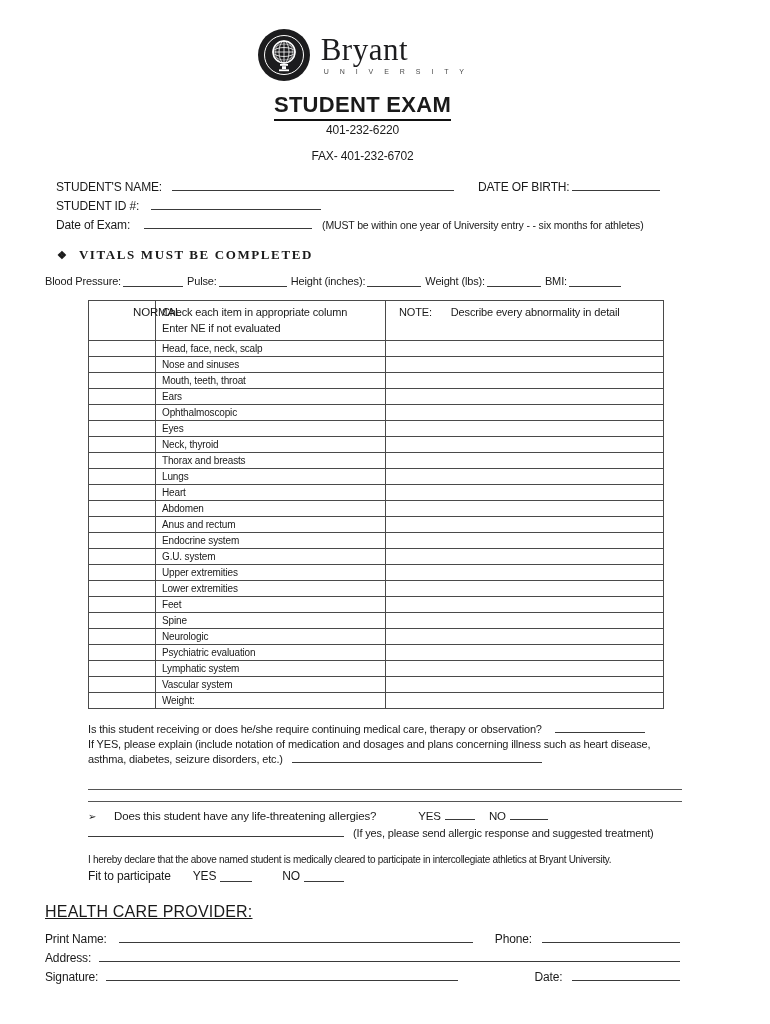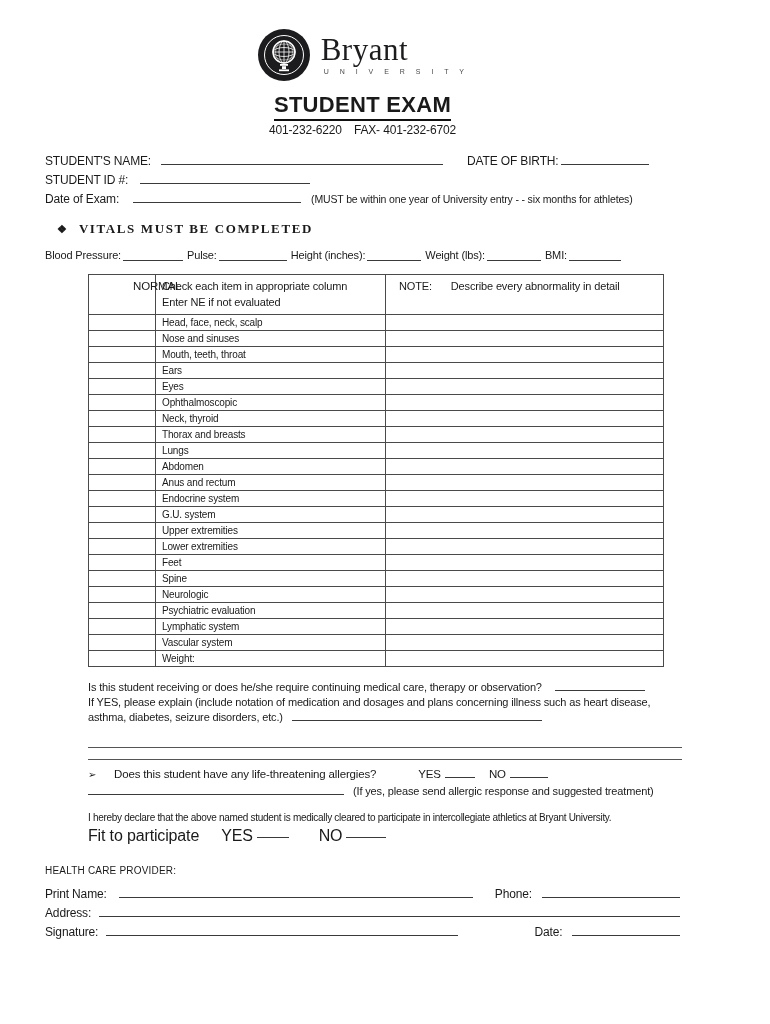--- a/index.html
+++ b/index.html
@@ -15,28 +15,28 @@
   
   .form-header { text-align: center; }
   .logo-row { display: flex; align-items: center; justify-content: center; gap: 10px; height: 58px; }
   .seal svg { display: block; }
   .wordmark { text-align: left; }
   .wm-name { font-family: "Liberation Serif", serif; font-size: 31px; line-height: 0.95; color: #1c1c1e; letter-spacing: 0.5px; }
   .wm-sub { font-size: 7px; letter-spacing: 4.5px; color: #4a4a4a; margin-top: 3px; margin-left: 3px; }
   .title-wrap { margin-top: 8px; }
   .form-title { display: inline-block; font-size: 22px; font-weight: bold; letter-spacing: 0.3px; border-bottom: 2.5px solid #111; padding-bottom: 1px; }
   .dept { margin-top: 5px; font-size: 12px; }
-  .phone-row { margin-top: 2px; font-size: 12px; display: flex; justify-content: center; gap: 12px; }
+  .phone-row { margin-top: 2px; font-size: 12px; display: flex; justify-content: center; gap: 12px; flex-direction: column; }
 
   
   .blank { display: inline-block; height: 11px; border-bottom: 1px solid #3a3a3a; }
 
   
   .student { margin-top: 15px; font-size: 12px; }
-  .s-row { display: flex; align-items: baseline; line-height: 18px; margin-bottom: 1px; white-space: nowrap; }
+  .s-row { display: flex; align-items: baseline; line-height: 18px; margin-bottom: 1px; white-space: nowrap; margin-left: 11px; }
   .name-blank { width: 282px; margin-left: 10px; }
   .dob-lbl { margin-left: 24px; }
   .dob-blank { width: 88px; margin-left: 2px; }
   .id-blank { width: 170px; margin-left: 12px; }
   .exam-blank { width: 168px; margin-left: 14px; }
   .exam-note { margin-left: 10px; font-size: 10.5px; }
 
   
   .vitals-heading { margin-top: 13px; margin-left: 12px; font-family: "Liberation Serif", serif; font-weight: bold; font-size: 13px; letter-spacing: 1.6px; display: flex; align-items: baseline; gap: 12px; }
   .vitals-bullet { font-size: 11px; letter-spacing: 0; }
@@ -67,28 +67,28 @@
   .allergy-row { margin-top: 7px; display: flex; align-items: baseline; font-size: 11.5px; white-space: nowrap; }
   .allergy-bullet { width: 26px; font-size: 10px; }
   .yn-lbl { margin-left: 0; }
   .allergy-row .q-text { margin-right: 42px; }
   .yes-blank { width: 30px; margin: 0 14px 0 4px; }
   .no-blank { width: 38px; margin-left: 4px; }
   .allergy-row2 { display: flex; align-items: baseline; margin-top: 4px; white-space: nowrap; }
   .allergy2-blank { width: 256px; }
   .allergy-note { margin-left: 9px; font-size: 11px; }
   .declaration { margin-top: 14px; font-size: 10px; letter-spacing: -0.3px; white-space: nowrap; line-height: 14px; }
-  .fit-row { display: flex; align-items: flex-start; font-size: 16px; margin-top: 2px; white-space: nowrap; }
+  .fit-row { display: flex; align-items: center; font-size: 12px; margin-top: 2px; white-space: nowrap; }
   .fit-row .fit-lbl { margin-right: 22px; }
   .fit-yes-blank { width: 32px; margin: 0 30px 0 4px; }
   .fit-no-blank { width: 40px; margin-left: 4px; }
 
   
   .provider { margin-top: 20px; font-size: 12px; }
-  .provider-heading { font-size: 10px; font-weight: normal; letter-spacing: 0.2px; }
+  .provider-heading { font-size: 16px; font-weight: normal; text-decoration: underline; letter-spacing: 0.2px; }
   .p-row { display: flex; align-items: baseline; line-height: 17px; margin-top: 2px; white-space: nowrap; }
   .p-row-1 { margin-top: 10px; }
   .pname-blank { flex: 1; margin-left: 12px; max-width: 372px; }
   .phone-lbl { margin-left: 22px; }
   .phone-blank { width: 138px; margin-left: 10px; }
   .addr-blank { flex: 1; margin-left: 8px; }
   .sig-blank { width: 360px; margin-left: 8px; }
   .date-lbl { margin-left: 76px; }
   .date-blank { width: 110px; margin-left: 10px; }
 </style>
@@ -194,41 +194,46 @@
           <td class="col-item">Mouth, teeth, throat</td>
           <td class="col-note"></td>
         </tr>
         <tr>
           <td class="col-normal"></td>
           <td class="col-item">Ears</td>
           <td class="col-note"></td>
         </tr>
         <tr>
           <td class="col-normal"></td>
+          <td class="col-item">Ophthalmoscopic</td>
+          <td class="col-note"></td>
+        </tr>
+        <tr>
+          <td class="col-normal"></td>
           <td class="col-item">Eyes</td>
           <td class="col-note"></td>
         </tr>
         <tr>
           <td class="col-normal"></td>
-          <td class="col-item">Ophthalmoscopic</td>
-          <td class="col-note"></td>
-        </tr>
-        <tr>
-          <td class="col-normal"></td>
           <td class="col-item">Neck, thyroid</td>
           <td class="col-note"></td>
         </tr>
         <tr>
           <td class="col-normal"></td>
           <td class="col-item">Thorax and breasts</td>
           <td class="col-note"></td>
         </tr>
         <tr>
           <td class="col-normal"></td>
           <td class="col-item">Lungs</td>
+          <td class="col-note"></td>
+        </tr>
+        <tr>
+          <td class="col-normal"></td>
+          <td class="col-item">Heart</td>
           <td class="col-note"></td>
         </tr>
         <tr>
           <td class="col-normal"></td>
           <td class="col-item">Abdomen</td>
           <td class="col-note"></td>
         </tr>
         <tr>
           <td class="col-normal"></td>
           <td class="col-item">Anus and rectum</td>

